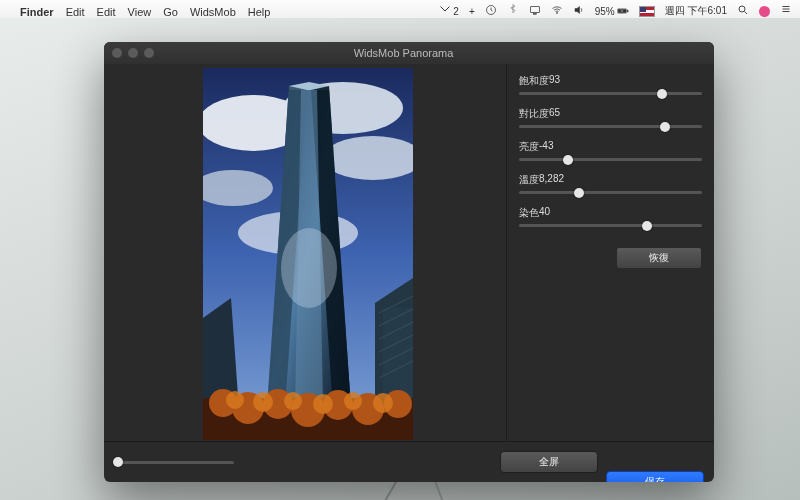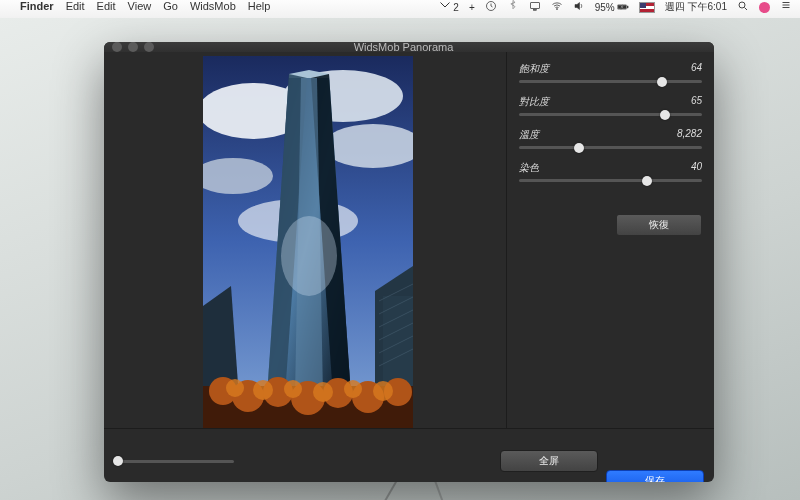--- a/index.html
+++ b/index.html
@@ -1,17 +1,17 @@
 <!DOCTYPE html>
 <html><head>
 <meta charset="utf-8">
 <style>
   html,body{margin:0;padding:0;width:800px;height:500px;overflow:hidden;font-family:-apple-system,"Helvetica Neue",Arial,sans-serif;font-size:11px;color:#fff;background:#d9dddc;}
   
-  .menubar{position:absolute;top:0;left:0;right:0;height:18px;background:linear-gradient(#fdfdfd,#f1f1f1);border-bottom:1px solid #c9c9c9;display:flex;align-items:flex-start;color:#333;padding:0 8px;font-size:11px;}
+  .menubar{position:absolute;top:0;left:0;right:0;height:18px;background:linear-gradient(#fdfdfd,#f1f1f1);border-bottom:1px solid #c9c9c9;display:flex;align-items:flex-end;color:#333;padding:0 8px;font-size:11px;}
   .menubar .left{display:flex;align-items:center;gap:12px;}
   .menubar .apple{font-size:12px;line-height:1;}
   .menubar .app{font-weight:600;}
   .menubar .right{margin-left:auto;display:flex;align-items:center;gap:10px;font-size:10px;}
   .menubar .right svg, .menubar .right .ico{width:12px;height:12px;fill:#333;stroke:#333;}
   .menubar .badge{display:inline-flex;align-items:center;gap:2px;}
   .menubar .flag{width:14px;height:9px;background:linear-gradient(#b22234,#b22234 33%,#fff 33%,#fff 66%,#b22234 66%);position:relative;border:0.5px solid #999;}
   .menubar .flag::before{content:"";position:absolute;left:0;top:0;width:6px;height:5px;background:#3c3b6e;}
   .menubar .spot{width:11px;height:11px;border-radius:50%;background:#e74c8a;display:inline-block;}
   
@@ -28,25 +28,25 @@
   .close{background:#5b5b5b;}
   .min{background:#5b5b5b;}
   .max{background:#5b5b5b;}
   .titlebar .title{position:absolute;left:0;right:11px;text-align:center;pointer-events:none;}
   .body{flex:1;display:flex;background:#2a2a2a;}
   .preview{flex:1;display:flex;align-items:flex-start;justify-content:center;padding:4px 0 0 6px;}
   .imgwrap{width:210px;height:372px;background:#000;overflow:hidden;position:relative;}
   .imgwrap svg{width:100%;height:100%;display:block;}
   .side{width:183px;border-left:1px solid #1c1c1c;padding:10px 12px 0;display:flex;flex-direction:column;}
   .slider{margin-bottom:12px;}
-  .slider .row1{display:flex;justify-content:space-between;font-size:10px;color:#ddd;margin-bottom:4px;font-style:italic;}
+  .slider .row1{display:flex;justify-content:flex-start;font-size:10px;color:#ddd;margin-bottom:4px;}
   .track{height:3px;background:#555;border-radius:2px;position:relative;}
   .knob{position:absolute;top:50%;width:10px;height:10px;border-radius:50%;background:#e6e6e6;transform:translate(-50%,-50%);box-shadow:0 0 2px rgba(0,0,0,.6);}
-  .restore{margin-top:20px;align-self:flex-end;width:84px;height:20px;background:linear-gradient(#5a5a5a,#434343);border:1px solid #2a2a2a;border-radius:3px;color:#eee;font-size:10px;display:flex;align-items:center;justify-content:center;}
-  .footer{height:32px;border-top:1px solid #1c1c1c;display:flex;align-items:center;padding:16px 10px;gap:8px;}
+  .restore{margin-top:8px;align-self:flex-end;width:84px;height:20px;background:linear-gradient(#5a5a5a,#434343);border:1px solid #2a2a2a;border-radius:3px;color:#eee;font-size:10px;display:flex;align-items:center;justify-content:center;}
+  .footer{height:32px;border-top:1px solid #1c1c1c;display:flex;align-items:center;padding:4px 10px;gap:8px;}
   .zoom{flex:0 0 120px;height:3px;background:#555;border-radius:2px;position:relative;}
   .zoom .knob{left:3%;}
   .spacer{flex:1;}
   .btn{height:20px;min-width:76px;padding:0 10px;border-radius:4px;background:linear-gradient(#5a5a5a,#434343);border:1px solid #1f1f1f;color:#eee;font-size:10px;display:flex;align-items:center;justify-content:center;}
   .btn.primary{background:linear-gradient(#2f7bff,#1559e6);border-color:#0d3fb3;color:#fff;margin-top:40px;}
 </style>
 </head>
 <body>
 
 <div class="menubar">
@@ -201,33 +201,42 @@
                 <circle cx="180" cy="335" r="10"></circle>
             </g>
           </svg>
         </div>
       </div>
 
       <div class="side" id="side">
           <div class="slider">
             <div class="row1">
               <span>飽和度</span>
-              <span>64</span>
+              <span>93</span>
             </div>
             <div class="track">
               <div class="knob" style="left:78%"></div>
             </div>
           </div>
           <div class="slider">
             <div class="row1">
               <span>對比度</span>
               <span>65</span>
             </div>
             <div class="track">
               <div class="knob" style="left:80%"></div>
+            </div>
+          </div>
+          <div class="slider">
+            <div class="row1">
+              <span>亮度</span>
+              <span>-43</span>
+            </div>
+            <div class="track">
+              <div class="knob" style="left:27%"></div>
             </div>
           </div>
           <div class="slider">
             <div class="row1">
               <span>溫度</span>
               <span>8,282</span>
             </div>
             <div class="track">
               <div class="knob" style="left:33%"></div>
             </div>

